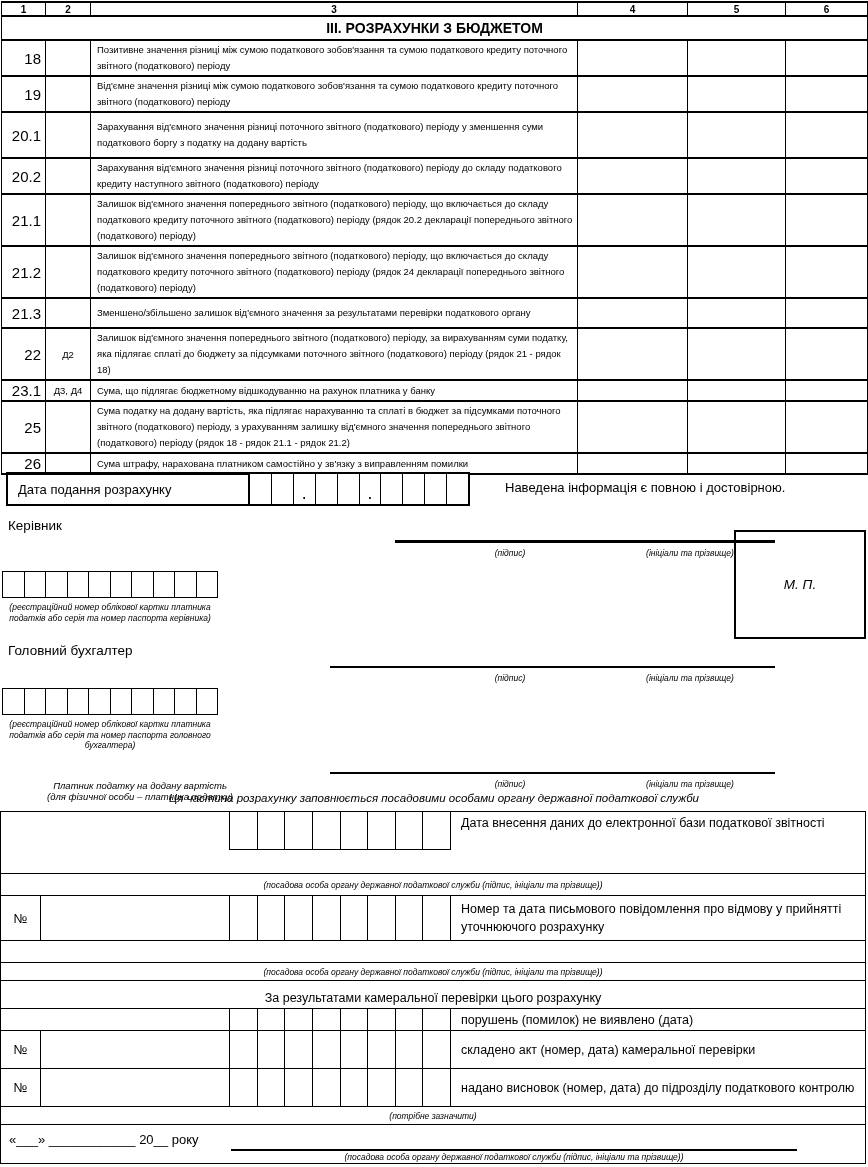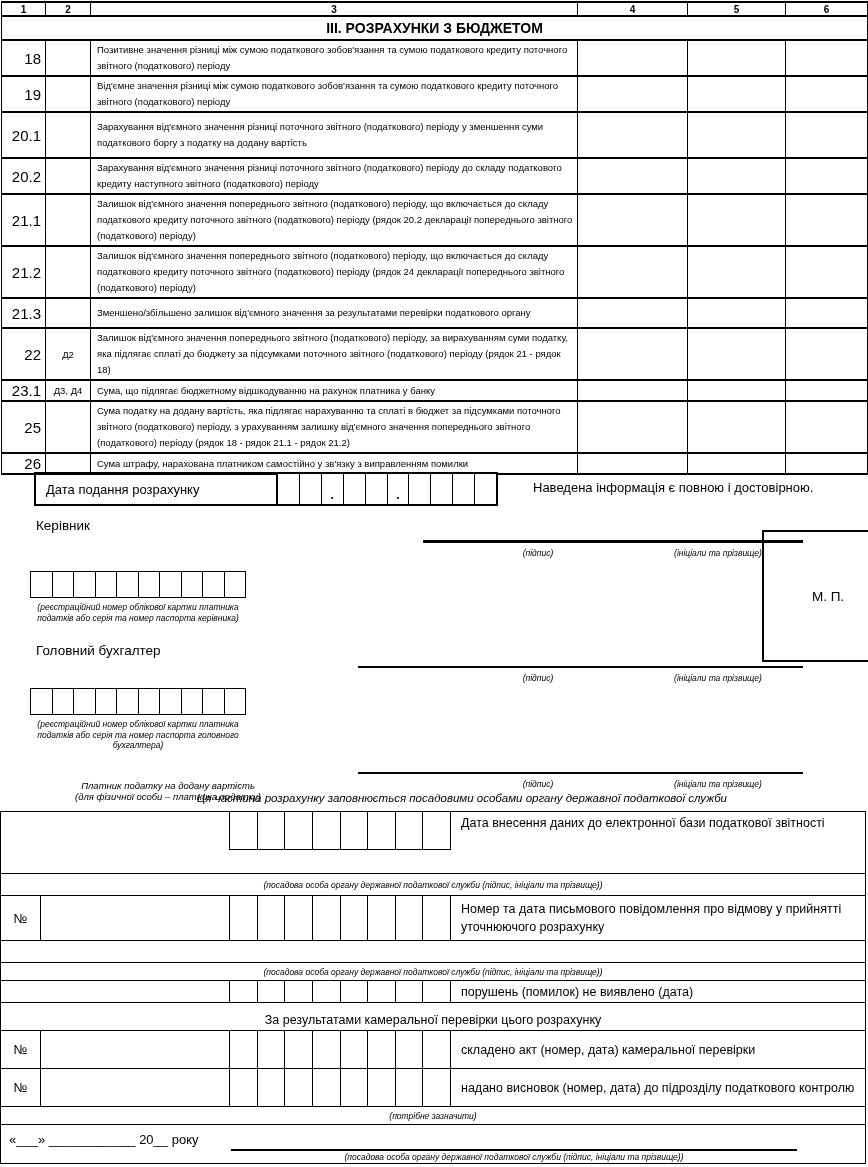--- a/index.html
+++ b/index.html
@@ -15,21 +15,21 @@
   .p3 .ttl td { text-align:center; font-weight:bold; font-size:14px; height:24px; padding:0; }
   .p3 .num { text-align:right; font-size:15px; }
   .p3 .code { text-align:center; font-size:9.5px; }
   .p3 .desc { font-size:9.5px; line-height:16px; padding-left:6px; }
   
   .cellbox { display:flex; border:2px solid #000; background:#fff; }
   .cellbox .cell { flex:1; border-right:1px solid #000; display:flex; align-items:flex-end; justify-content:center; font-weight:bold; font-size:12px; line-height:10px; padding-bottom:4px; }
   .cellbox .cell:last-child { border-right:none; }
   .thin.cellbox { border-width:1px; }
   
-  .abs { position:absolute;margin-left:28px; }
+  .abs { position:absolute; }
   .lbl { font-size:13.5px; }
   .sigline { background:#000; }
   .capt { font-style:italic; font-size:8.5px; text-align:center; line-height:10.5px; }
   .mpbox { border:2px solid #000; display:flex; align-items:center; justify-content:center; font-size:13.5px; }
   .assure { font-size:13px; }
   .platnyk { font-style:italic; font-size:9.5px; text-align:center; line-height:11px; }
   
   .onote { font-style:italic; font-size:11.5px; text-align:center; width:100%; }
   .otable { position:absolute; left:0; top:811px; width:866px; border:1px solid #000; }
   .orow { display:flex; border-bottom:1px solid #000; position:relative; }
@@ -194,21 +194,21 @@
       <div class="cell"></div>
       <div class="cell"></div>
       <div class="cell"></div>
       <div class="cell"></div>
       <div class="cell"></div>
       <div class="cell"></div>
       <div class="cell"></div>
       <div class="cell"></div>
     </div>
   <div class="abs capt" style="left:0px; top:602px; width:220px;">(реєстраційний номер облікової картки платника податків або серія та номер паспорта керівника)</div>
-  <div class="abs mpbox" style="left:734px; top:530px; width:132px; height:132px;">
+  <div class="abs mpbox" style="left:734px; top:530px; width:132px; height:109px;font-style:italic;">
     <span>М. П.</span>
   </div>
 
   <div class="abs lbl" style="left:8px; top:643px;">Головний бухгалтер</div>
   <div class="abs sigline" style="left:330px; top:666px; width:445px; height:2px;"></div>
   <div class="abs capt" style="left:430px; top:673px; width:160px;">(підпис)</div>
   <div class="abs capt" style="left:600px; top:673px; width:180px;">(ініціали та прізвище)</div>
   <div class="abs cellbox thin" style="left:2px; top:688px; width:216px; height:27px;">
       <div class="cell"></div>
       <div class="cell"></div>
@@ -267,38 +267,38 @@
           <div class="cell"></div>
         </div>
       <div class="otext">
           <span>Номер та дата письмового повідомлення про відмову у прийнятті уточнюючого розрахунку</span>
         </div>
     </div>
     <div class="orow" style="height:22px;"></div>
     <div class="orow ocapt" style="height:18px;">
       <span>(посадова особа органу державної податкової служби (підпис, ініціали та прізвище))</span>
     </div>
+    <div class="orow otitle" style="height:28px;">
+      <span>За результатами камеральної перевірки цього розрахунку</span>
+    </div>
     <div class="orow" style="height:22px;">
       <div class="osp"></div>
       <div class="ocells cellbox thin" style="border-top:none;border-bottom:none;">
           <div class="cell"></div>
           <div class="cell"></div>
           <div class="cell"></div>
           <div class="cell"></div>
           <div class="cell"></div>
           <div class="cell"></div>
           <div class="cell"></div>
           <div class="cell"></div>
         </div>
       <div class="otext">
           <span>порушень (помилок) не виявлено (дата)</span>
         </div>
-    </div>
-    <div class="orow otitle" style="height:28px;">
-      <span>За результатами камеральної перевірки цього розрахунку</span>
     </div>
     <div class="orow" style="height:38px;">
       <div class="ono">№</div>
       <div class="owide"></div>
       <div class="ocells cellbox thin" style="border-top:none;border-bottom:none;">
           <div class="cell"></div>
           <div class="cell"></div>
           <div class="cell"></div>
           <div class="cell"></div>
           <div class="cell"></div>

